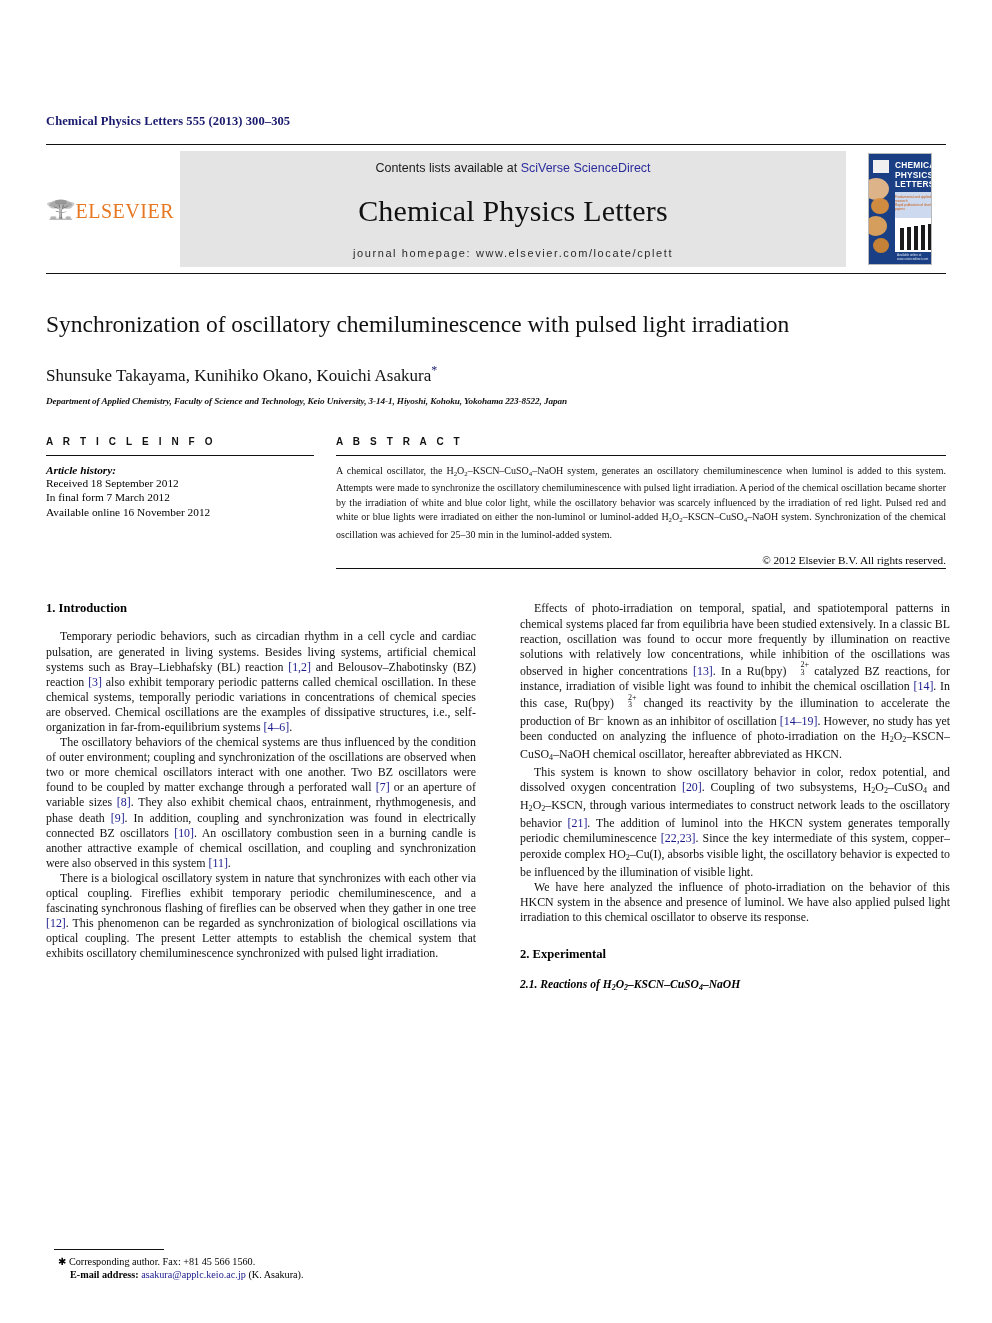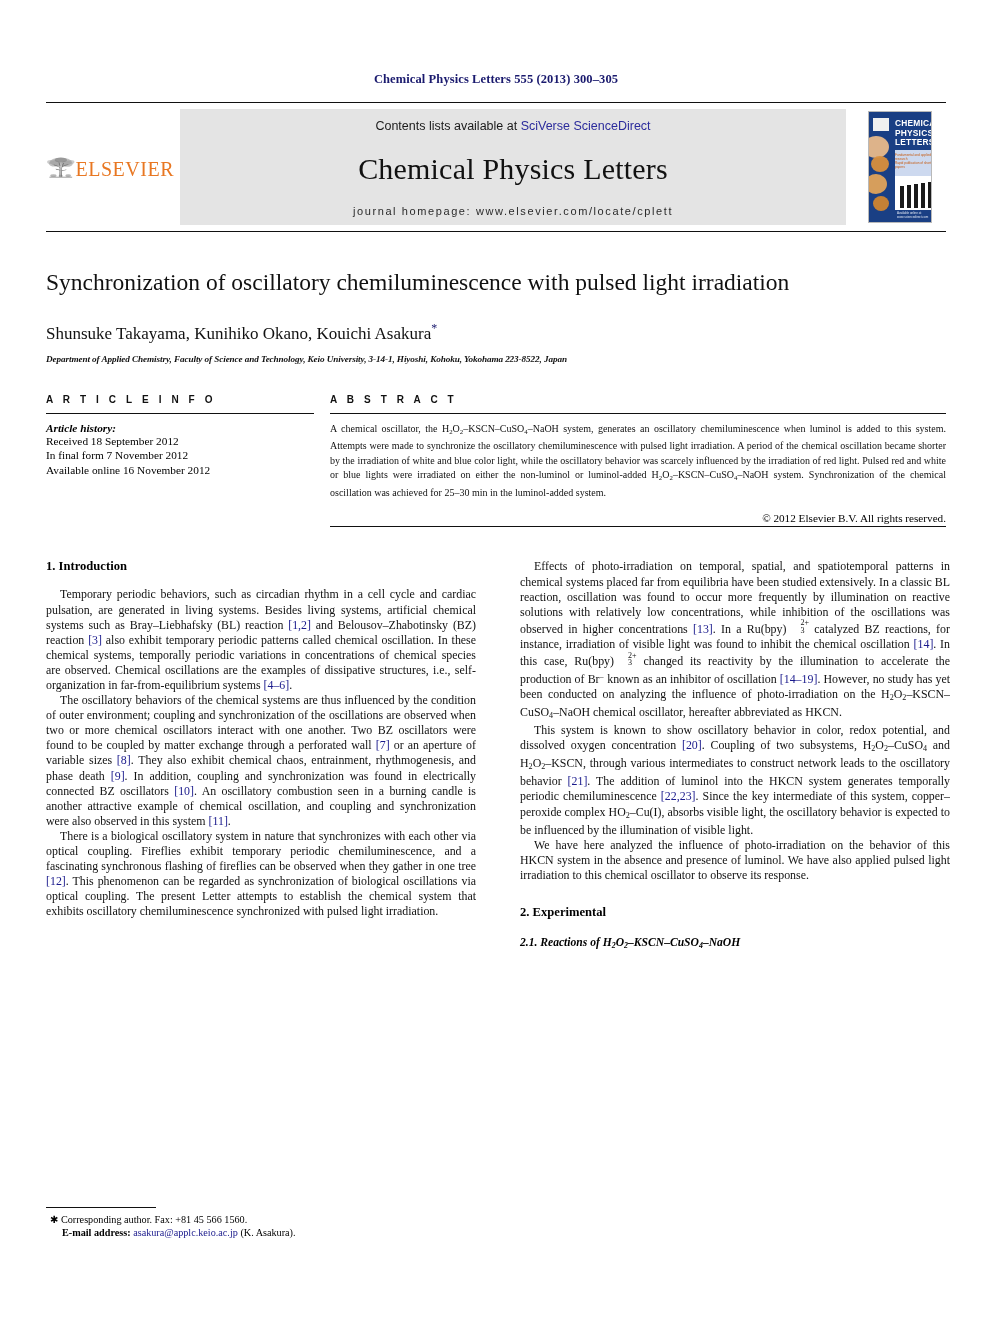--- a/index.html
+++ b/index.html
@@ -18,26 +18,26 @@
   .page {
     width: 992px;
     height: 1323px;
     position: relative;
     box-sizing: border-box;
     padding: 0 46px;
   }
 
   
   .running-head {
-    text-align: center;
+    text-align: left;
     font-family: "Liberation Serif", serif;
     font-weight: bold;
     font-size: 12.5px;
     color: #1a1a6e;
-    padding-top: 72px;
+    padding-top: 114px;
     letter-spacing: 0.1px;
   }
 
   
   .masthead {
     margin-top: 15px;
     border-top: 1.4px solid #111;
     border-bottom: 1.4px solid #111;
     height: 128px;
     display: flex;
@@ -194,21 +194,21 @@
     font-size: 9.2px;
     margin-top: 10px;
     color: #111;
     letter-spacing: -0.1px;
   }
 
   
   .info-abstract {
     margin-top: 30px;
     display: flex;
-    gap: 16px;
+    gap: 22px;
   }
   .col-info { width: 268px; flex: 0 0 268px; }
   .col-abs  { flex: 1 1 auto; }
   .sec-label {
     font-family: "Liberation Sans", sans-serif;
     font-weight: bold;
     font-size: 10px;
     letter-spacing: 3.6px;
     color: #111;
   }
@@ -294,21 +294,21 @@
     text-align: left;
     position: relative;
     top: -0.05em;
   }
   .subsup .up { display: block; }
   .subsup .dn { display: block; }
 
   
   .foot-area {
     position: absolute;
-    left: 0;
+    left: 8px;
     bottom: 0;
     width: 430px;
   }
   .foot-rule {
     width: 110px;
     border-top: 1px solid #111;
     margin-bottom: 5px;
   }
   .foot-line {
     font-family: "Liberation Serif", serif;
@@ -413,21 +413,21 @@
     <div class="affiliation">Department of Applied Chemistry, Faculty of Science and Technology, Keio University, 3-14-1, Hiyoshi, Kohoku, Yokohama 223-8522, Japan</div>
   </div>
 
   <div class="info-abstract">
 
     <div class="col-info">
       <div class="sec-label">A R T I C L E  I N F O</div>
       <div class="rule-thick"></div>
       <div class="hist-title">Article history:</div>
       <div class="hist-line">Received 18 September 2012</div>
-      <div class="hist-line">In final form 7 November 2012</div>
+      <div class="hist-line">In final form 7 March 2012</div>
       <div class="hist-line">Available online 16 November 2012</div>
     </div>
 
     <div class="col-abs">
       <div class="sec-label">A B S T R A C T</div>
       <div class="rule-thick"></div>
       <div class="abstract-text">A chemical oscillator, the H<sub>2</sub>O<sub>2</sub>–KSCN–CuSO<sub>4</sub>–NaOH system, generates an oscillatory chemiluminescence when luminol is added to this system. Attempts were made to synchronize the oscillatory chemiluminescence with pulsed light irradiation. A period of the chemical oscillation became shorter by the irradiation of white and blue color light, while the oscillatory behavior was scarcely influenced by the irradiation of red light. Pulsed red and white or blue lights were irradiated on either the non-luminol or luminol-added H<sub>2</sub>O<sub>2</sub>–KSCN–CuSO<sub>4</sub>–NaOH system. Synchronization of the chemical oscillation was achieved for 25–30&nbsp;min in the luminol-added system.</div>
       <div class="copyright-line">© 2012 Elsevier B.V. All rights reserved.</div>
       <div class="rule-thin-abs"></div>
     </div>

